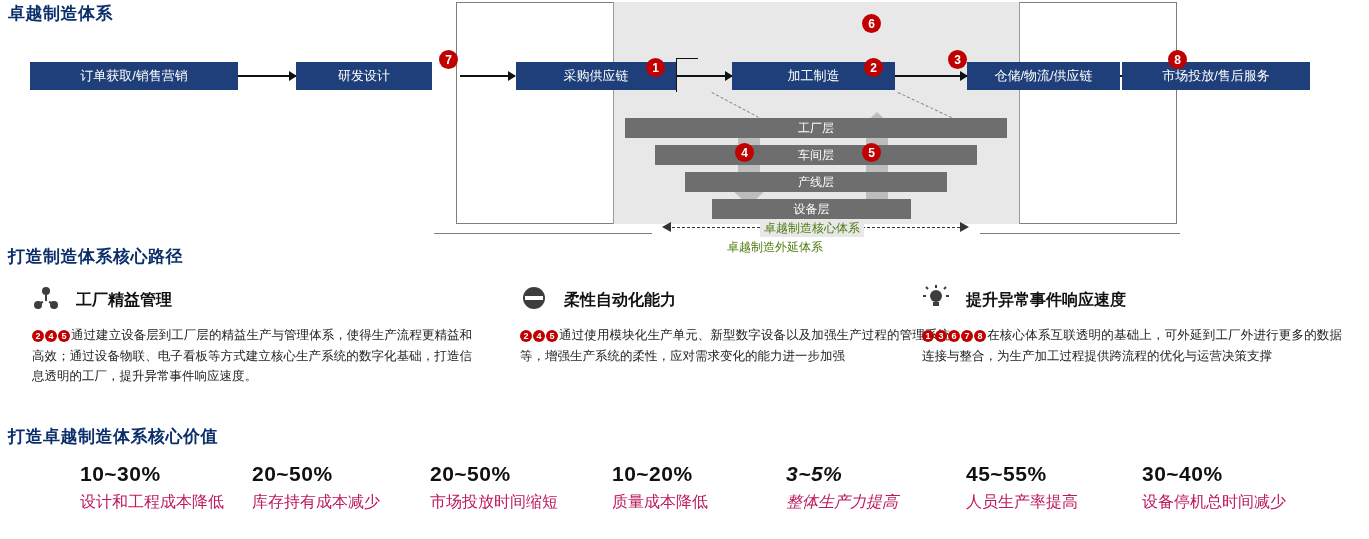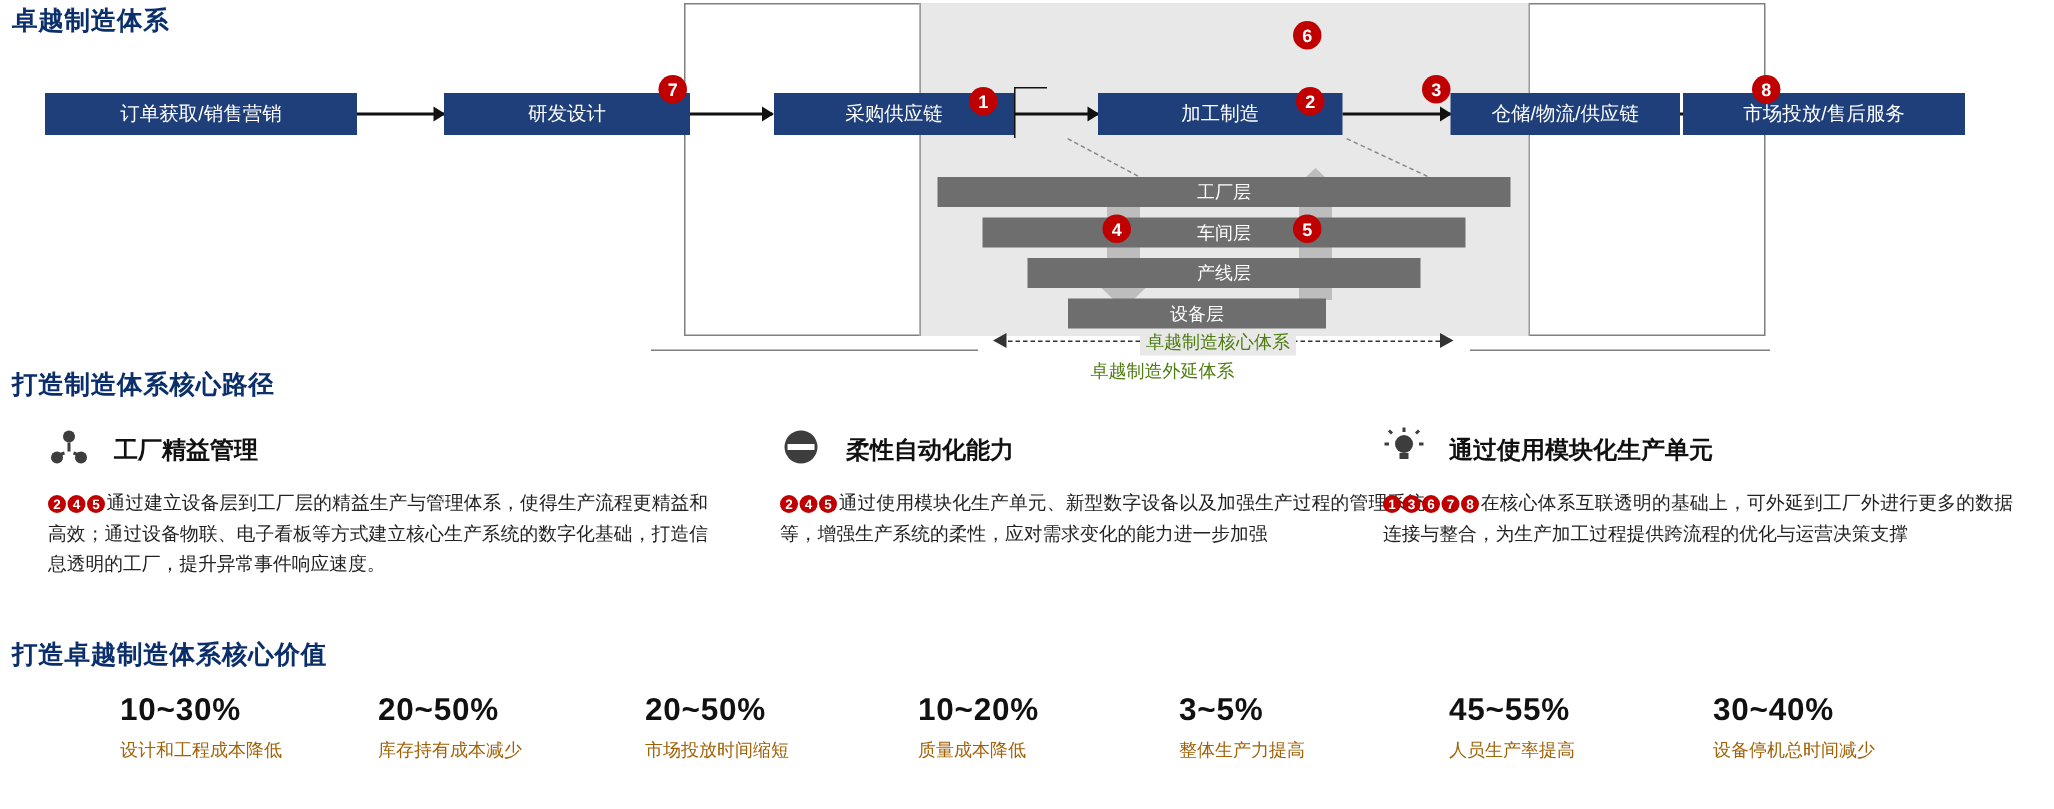--- a/index.html
+++ b/index.html
@@ -173,22 +173,22 @@
     position: absolute;
     text-align: left;
   }
   .value-num {
     font-size: 21px;
     font-weight: bold;
     color: #111;
     letter-spacing: 0.5px;
   }
   .value-label {
-    font-size: 12px;
-    color: #a16207;
+    font-size: 16px;
+    color: #be185d;
     margin-top: 6px;
   }
 </style>
 </head>
 <body>
 
 <div class="section-title" style="left:8px; top:2px;">卓越制造体系</div>
 
 <div id="flow">
 
@@ -197,21 +197,21 @@
 
   <div class="core-box" style="left:613px; top:2px; width:407px; height:222px;"></div>
 
   <div class="arrow" style="left:238px; width:58px;"></div>
   <div class="arrow" style="left:460px; width:55px;"></div>
   <div class="arrow" style="left:676px; width:56px;"></div>
   <div class="arrow" style="left:895px; width:72px;"></div>
   <div class="arrow" style="left:1120px; width:54px;"></div>
 
   <div class="node" style="left:30px; top:62px; width:208px;">订单获取/销售营销</div>
-  <div class="node" style="left:296px; top:62px; width:164px;">研发设计</div>
+  <div class="node" style="left:296px; top:62px; width:136px;">研发设计</div>
   <div class="node" style="left:516px; top:62px; width:160px;">采购供应链</div>
   <div class="node" style="left:732px; top:62px; width:163px;">加工制造</div>
   <div class="node" style="left:967px; top:62px; width:153px;">仓储/物流/供应链</div>
   <div class="node" style="left:1122px; top:62px; width:188px;">市场投放/售后服务</div>
 
   <div style="position:absolute; left:676px; top:58px; width:1px; height:34px; background:#111;"></div>
   <div style="position:absolute; left:676px; top:58px; width:22px; height:1px; background:#111;"></div>
 
   <div class="dashline" style="left:712px; top:92px; width:78px; transform:rotate(28deg);"></div>
   <div class="dashline" style="left:898px; top:92px; width:80px; transform:rotate(25deg);"></div>
@@ -219,21 +219,21 @@
   <div class="bigarrow" style="left:738px; top:118px; height:72px;">
     <div class="head" style="bottom:-16px; border-top:18px solid #bdbdbd;"></div>
   </div>
   <div class="bigarrow" style="left:866px; top:128px; height:72px;">
     <div class="head" style="top:-16px; border-bottom:18px solid #bdbdbd;"></div>
   </div>
 
   <div class="layer" style="left:625px; top:118px; width:382px;">工厂层</div>
   <div class="layer" style="left:685px; top:172px; width:262px;">产线层</div>
   <div class="layer" style="left:655px; top:145px; width:322px;">车间层</div>
-  <div class="layer" style="left:712px; top:199px; width:172px;">设备层</div>
+  <div class="layer" style="left:712px; top:199px; width:199px;">设备层</div>
 
   <div class="badge" style="left:646px; top:58px;">1</div>
   <div class="badge" style="left:864px; top:58px;">2</div>
   <div class="badge" style="left:948px; top:50px;">3</div>
   <div class="badge" style="left:735px; top:143px;">4</div>
   <div class="badge" style="left:862px; top:143px;">5</div>
   <div class="badge" style="left:862px; top:14px;">6</div>
   <div class="badge" style="left:439px; top:50px;">7</div>
   <div class="badge" style="left:1168px; top:50px;">8</div>
 
@@ -286,21 +286,21 @@
 
 <div class="pillar" style="left:922px; top:285px; width:420px;">
   <div class="head-row">
     <span>
       <svg width="28" height="28" viewBox="0 0 28 28">
         <circle cx="14" cy="12" r="6" fill="#3d3d3d"></circle>
         <rect x="11" y="18" width="6" height="4" fill="#3d3d3d"></rect>
         <path d="M14 1 L14 4 M4 12 L1 12 M24 12 L27 12 M6 5 L4 3 M22 5 L24 3" stroke="#3d3d3d" stroke-width="2" fill="none"></path>
       </svg>
     </span>
-    <h3>通过使用模块化生产单元</h3>
+    <h3>提升异常事件响应速度</h3>
   </div>
   <p>
     <span class="dot">1</span><span class="dot">3</span><span class="dot">6</span><span class="dot">7</span><span class="dot">8</span><span>在核心体系互联透明的基础上，可外延到工厂外进行更多的数据连接与整合，为生产加工过程提供跨流程的优化与运营决策支撑</span>
   </p>
 </div>
 
 <div class="section-title" style="left:8px; top:425px;">打造卓越制造体系核心价值</div>
 
 <div class="value-item" style="left:80px; top:462px;">
   <div class="value-num">10~30%</div>
@@ -311,21 +311,21 @@
   <div class="value-label">库存持有成本减少</div>
 </div>
 <div class="value-item" style="left:430px; top:462px;">
   <div class="value-num">20~50%</div>
   <div class="value-label">市场投放时间缩短</div>
 </div>
 <div class="value-item" style="left:612px; top:462px;">
   <div class="value-num">10~20%</div>
   <div class="value-label">质量成本降低</div>
 </div>
-<div class="value-item" style="left:786px; top:462px;">
+<div class="value-item" style="left:786px; top:462px;font-style:italic;">
   <div class="value-num">3~5%</div>
   <div class="value-label">整体生产力提高</div>
 </div>
 <div class="value-item" style="left:956px; top:462px;margin-left:10px;">
   <div class="value-num">45~55%</div>
   <div class="value-label">人员生产率提高</div>
 </div>
 <div class="value-item" style="left:1142px; top:462px;">
   <div class="value-num">30~40%</div>
   <div class="value-label">设备停机总时间减少</div>

